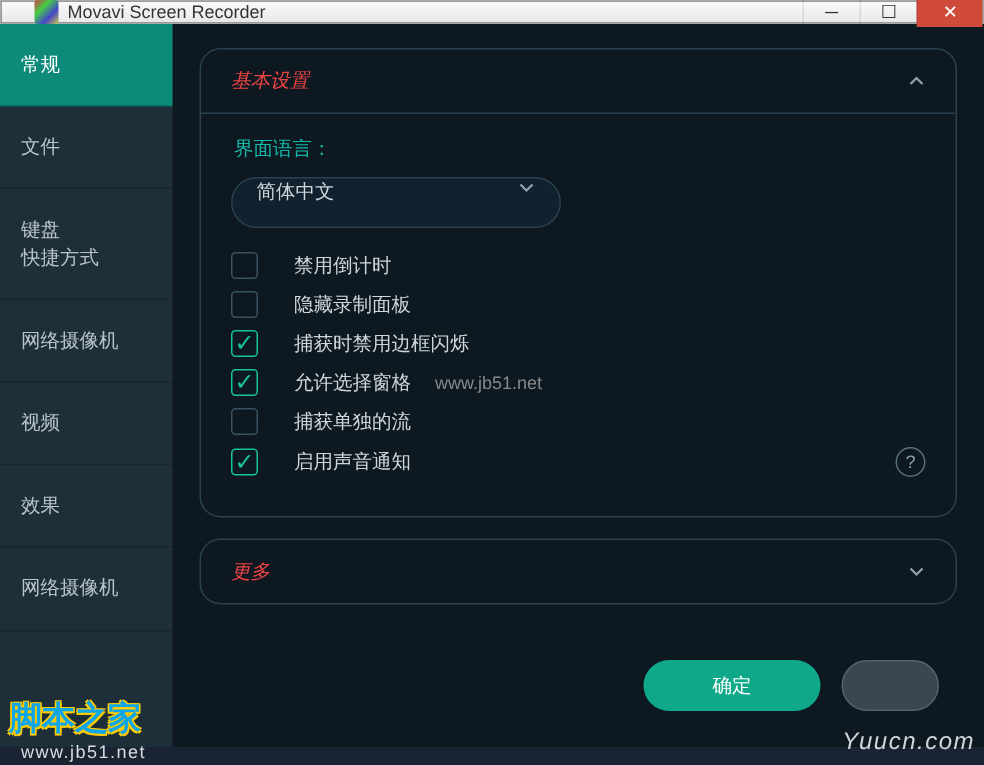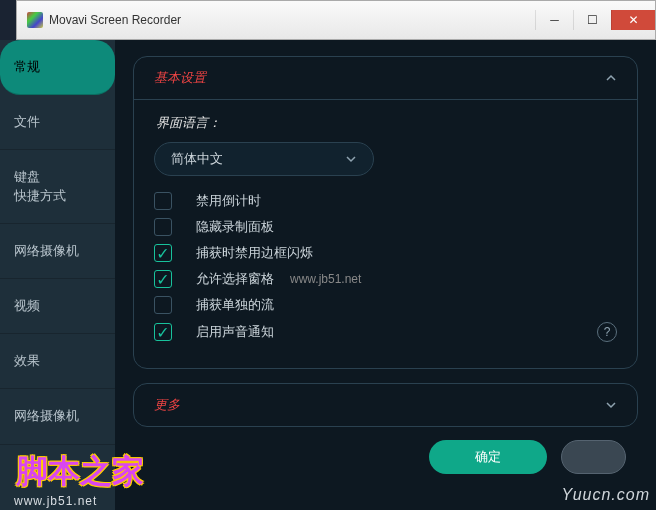--- a/index.html
+++ b/index.html
@@ -1,51 +1,51 @@
 <!DOCTYPE html>
 <html><head>
 <meta charset="utf-8">
 <style>
 * { margin: 0; padding: 0; box-sizing: border-box; font-family: "Microsoft YaHei", Arial, sans-serif; }
 body { width: 656px; height: 510px; background: #1a2332; overflow: hidden; position: relative; }
 
-.titlebar { height: 40px; background: linear-gradient(#fafafa,#e8e8e8); border: 1px solid #aaa; display: flex; align-items: center; padding-left: 10px; margin-left: 16px; }
+.titlebar { height: 16px; background: linear-gradient(#fafafa,#e8e8e8); border: 1px solid #aaa; display: flex; align-items: center; padding-left: 22px; }
 .titlebar .logo { width: 16px; height: 16px; background: linear-gradient(135deg,#c44,#4c4,#44c,#cc4); border-radius: 2px; margin-right: 6px; }
 .titlebar .title { font-size: 12px; color: #333; }
 .titlebar .controls { margin-left: auto; display: flex; }
 .titlebar .btn { width: 38px; height: 20px; display: flex; align-items: center; justify-content: center; font-size: 12px; color: #333; border-left: 1px solid rgba(0,0,0,0.1); }
 .titlebar .close { background: #d04a3a; color: #fff; width: 44px; }
 
 .main { display: flex; height: calc(100% - 28px); background: #0d1821; }
 .sidebar { width: 115px; background: #1e2f3a; display: flex; flex-direction: column; }
 .side-item { padding: 18px 14px; color: #b8c4cc; font-size: 13px; line-height: 1.4; cursor: pointer; border-bottom: 1px solid rgba(0,0,0,0.2); }
-.side-item.active { background: #0d8a7a; color: #000000; position: relative; border-radius: 20px; }
+.side-item.active { background: #0d8a7a; color: #ffffff; position: relative; }
 .side-item.active::after { content:''; position:absolute; right:-8px; top:50%; transform:translateY(-50%); border:8px solid transparent; border-left-color:#0d8a7a; }
 
 .content { flex: 1; padding: 16px 18px; overflow: auto; }
 .panel { border: 1px solid #2a4150; border-radius: 14px; margin-bottom: 14px; }
 .panel-head { display: flex; align-items: center; justify-content: space-between; padding: 12px 20px; color: #ef4444; font-size: 13px; cursor: pointer; font-style: italic; }
 .panel-body { padding: 6px 20px 18px 20px; border-top: 1px solid #2a4150; }
 .chev { width: 12px; height: 12px; color: #8fa3b0; }
 
-.field-label { color: #e5e5e5; font-size: 13px; margin: 8px 0 10px 2px; font-style: italic; }
-.select { width: 220px; height: 34px; border: 1px solid #2a4150; border-radius: 18px; background: #11222e; color: #cdd6dc; font-size: 13px; display: flex; align-items: center; padding: 0 16px; justify-content: space-between; cursor: pointer; margin-bottom: 16px; }
+.field-label { color: #14b8a6; font-size: 13px; margin: 8px 0 10px 2px; }
+.select { width: 220px; height: 34px; border: 1px solid #2a4150; border-radius: 18px; background: #11222e; color: #cdd6dc; font-size: 13px; display: flex; padding: 0 16px; justify-content: space-between; cursor: pointer; margin-bottom: 16px; }
 
 .opt { display: flex; align-items: center; margin: 8px 0; gap: 12px; }
 .chk { width: 18px; height: 18px; border: 1px solid #3a5262; border-radius: 3px; margin-right: 12px; display: flex; align-items: center; justify-content: center; cursor: pointer; }
 .chk.on { border-color: #18c29c; color: #18c29c; }
 .opt-label { color: #cdd6dc; font-size: 13px; }
 .wm { color: #888; font-size: 12px; margin-left: 4px; }
 .help { margin-left: auto; width: 20px; height: 20px; border: 1.5px solid #5a6f7d; border-radius: 50%; display: flex; align-items: center; justify-content: center; color: #8fa3b0; font-size: 12px; cursor: pointer; }
 
 .footer { position: absolute; bottom: 36px; right: 30px; display: flex; gap: 14px; align-items: center; }
 .ok-btn { width: 118px; height: 34px; background: #0fa889; border-radius: 18px; color: #fff; font-size: 13px; display: flex; align-items: center; justify-content: center; cursor: pointer; border:none; }
 .cancel-btn { width: 65px; height: 34px; background: #3a4752; border-radius: 18px; cursor: pointer; border:1px solid #556370; }
 
-.watermark-logo { position: absolute; left: 16px; bottom: 16px; font-family: "KaiTi","STKaiti",serif; font-size: 32px; font-weight: bold; color: #d946ef; text-shadow: 1px 1px 0 #fc0, -1px -1px 0 #fc0, 1px -1px 0 #fc0, -1px 1px 0 #fc0; }
+.watermark-logo { position: absolute; left: 6px; bottom: 16px; font-family: "KaiTi","STKaiti",serif; font-size: 22px; font-weight: bold; color: #0ea5e9; text-shadow: 1px 1px 0 #fc0, -1px -1px 0 #fc0, 1px -1px 0 #fc0, -1px 1px 0 #fc0; }
 .watermark-url { position: absolute; left: 14px; bottom: 2px; font-size: 12px; color: #d8dde2; letter-spacing: 1px; }
 .watermark-right { position: absolute; right: 6px; bottom: 6px; font-size: 16px; color: #cfd5da; font-style: italic; letter-spacing: 1px; }
 </style>
 </head>
 <body>
 
 <div class="titlebar">
   <div class="logo"></div>
   <div class="title">Movavi Screen Recorder</div>
   <div class="controls">

